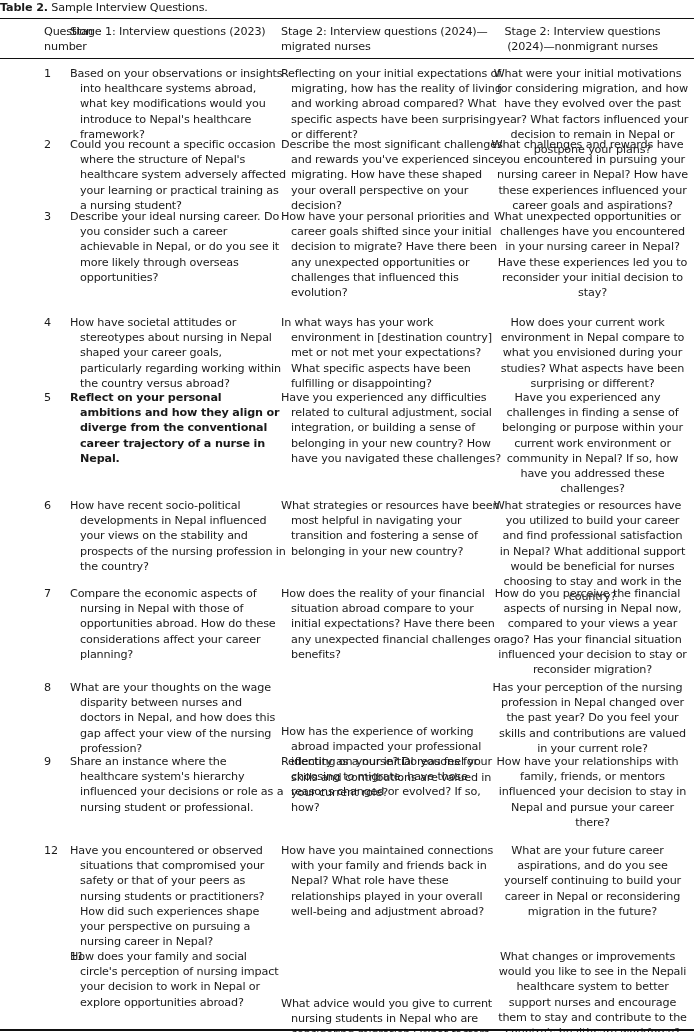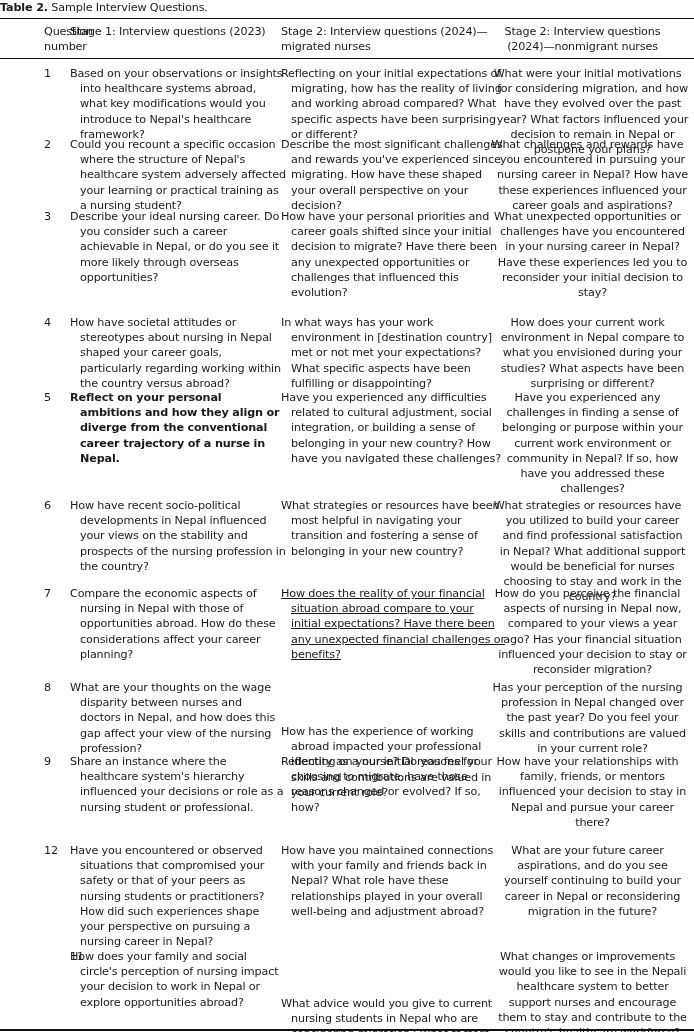--- a/index.html
+++ b/index.html
@@ -73,21 +73,21 @@
     </div>
     <div>
       <div class="cell col0" style="top: 498px;">6</div>
       <div class="cell col1 q" style="top: 498px;">How have recent socio-political developments in Nepal influenced your views on the stability and prospects of the nursing profession in the country?</div>
       <div class="cell col2 q" style="top: 498px;">What strategies or resources have been most helpful in navigating your transition and fostering a sense of belonging in your new country?</div>
       <div class="cell col3 q" style="top: 498px;">What strategies or resources have you utilized to build your career and find professional satisfaction in Nepal? What additional support would be beneficial for nurses choosing to stay and work in the country?</div>
     </div>
     <div>
       <div class="cell col0" style="top: 586px;">7</div>
       <div class="cell col1 q" style="top: 586px;">Compare the economic aspects of nursing in Nepal with those of opportunities abroad. How do these considerations affect your career planning?</div>
-      <div class="cell col2 q" style="top: 586px; text-decoration: underline;">How does the reality of your financial situation abroad compare to your initial expectations? Have there been any unexpected financial challenges or benefits?</div>
+      <div class="cell col2 q" style="top: 586px;">How does the reality of your financial situation abroad compare to your initial expectations? Have there been any unexpected financial challenges or benefits?</div>
       <div class="cell col3 q" style="top: 586px;">How do you perceive the financial aspects of nursing in Nepal now, compared to your views a year ago? Has your financial situation influenced your decision to stay or reconsider migration?</div>
     </div>
     <div>
       <div class="cell col0" style="top: 680px;">8</div>
       <div class="cell col1 q" style="top: 680px;">What are your thoughts on the wage disparity between nurses and doctors in Nepal, and how does this gap affect your view of the nursing profession?</div>
       <div class="cell col2 q" style="top: 680px; margin-top: 44px;">How has the experience of working abroad impacted your professional identity as a nurse? Do you feel your skills and contributions are valued in your current role?</div>
       <div class="cell col3 q" style="top: 680px;">Has your perception of the nursing profession in Nepal changed over the past year? Do you feel your skills and contributions are valued in your current role?</div>
     </div>
     <div>
       <div class="cell col0" style="top: 754px;">9</div>

